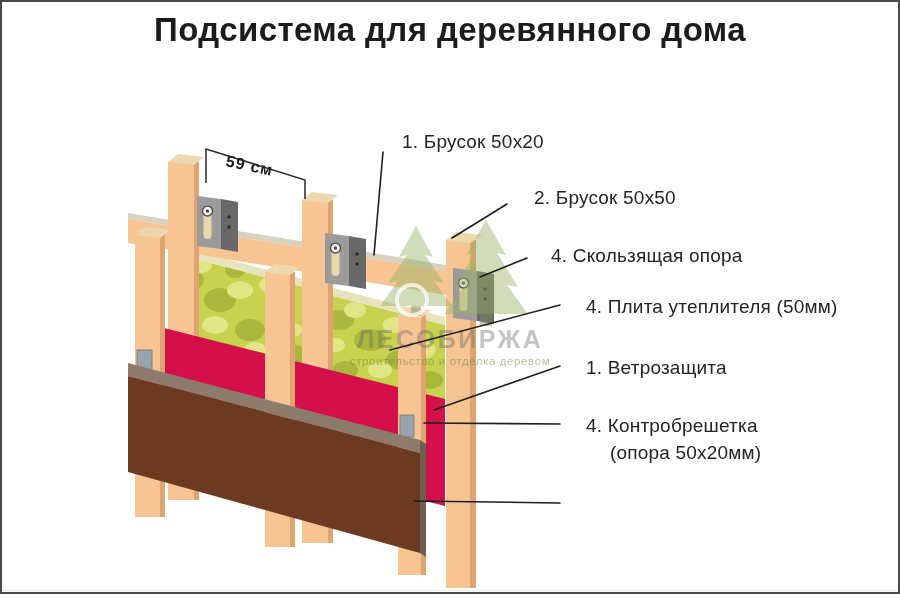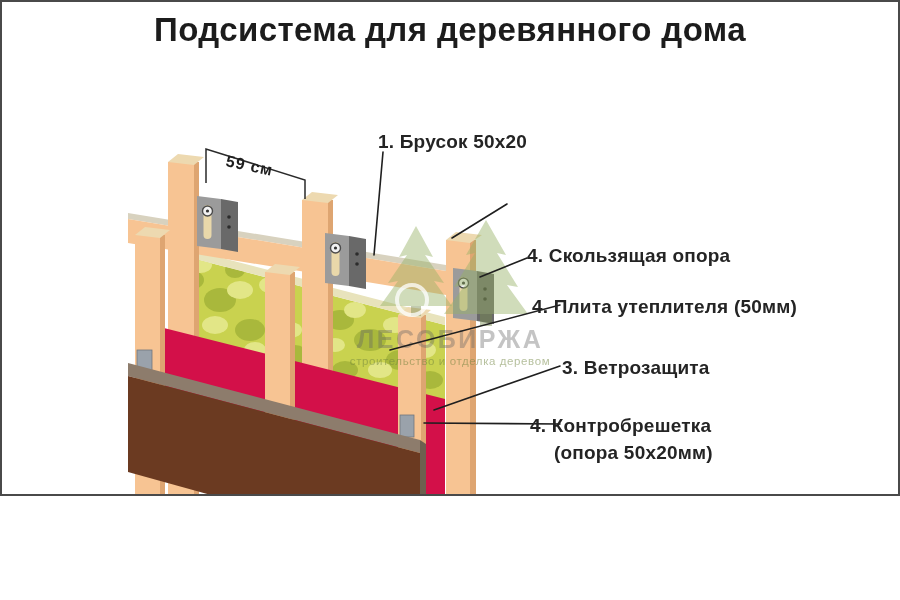--- a/index.html
+++ b/index.html
@@ -1,23 +1,23 @@
 <!DOCTYPE html>
 <html><head>
 <meta charset="utf-8">
 <style>
   html,body{margin:0;padding:0;background:#fff;}
-  #stage{position:relative;width:900px;height:496px;background:#ffffff;overflow:hidden;
+  #stage{position:relative;width:900px;height:594px;background:#ffffff;overflow:hidden;
          font-family:"Liberation Sans",sans-serif;}
   .frame{position:absolute;inset:0;border:2px solid #4A4A4A;pointer-events:none;}
   .hairline{position:absolute;left:2px;right:2px;top:590px;height:1px;background:#ededed;}
   .title{position:absolute;top:10px;left:0;right:0;text-align:center;
          font-weight:800;font-size:33px;line-height:1.2;color:#1C1C1C;letter-spacing:.4px;}
-  .callout{position:absolute;font-weight:700;font-size:19px;line-height:27px;color:#242424;
-           letter-spacing:.2px;white-space:nowrap;}
+  .callout{position:absolute;font-weight:400;font-size:19px;line-height:27px;color:#242424;
+           letter-spacing:.2px;white-space:nowrap;margin-left:24px;}
   .indent{padding-left:24px;}
   svg{position:absolute;left:0;top:0;}.ws{fill:#DEA571}.wt{fill:#EDD9B0}.bt{fill:#D8D2BF}
   .bkf{fill:#9B9B9B}.bks{fill:#696969}.slot{fill:#E9D8AA}
   .blobd{fill:#A9B83C}.blobl{fill:#E2E687}.intop{fill:#E8E3BC}
   .clipm{fill:#9AA2AB;stroke:#70767E;stroke-width:.8}
   .ldr{stroke:#1F1F1F;stroke-width:1.6;fill:none;stroke-linecap:round}
   .dim{stroke:#2A2A2A;stroke-width:1.5;fill:none}
   .dimtext{font:700 16px "Liberation Sans",sans-serif;fill:#1F1F1F;letter-spacing:1px;}
   .wmg{fill:rgba(151,177,102,0.45)}
   .wmtrunk{fill:rgba(120,140,80,0.45)}
@@ -187,29 +187,32 @@
       <line x1="560" y1="305" x2="390" y2="350"></line>
       <line x1="560" y1="366" x2="434" y2="410"></line>
       <line x1="560" y1="424" x2="424" y2="423"></line>
       <line x1="560" y1="503" x2="414" y2="501"></line>
     </g>
   </svg>
 
   <div class="callout" style="left:378px;top:128px">
     <span>1. Брусок 50x20</span>
   </div>
+  <div class="callout" style="left:510px;top:184px">
+    <span>2. Брусок 50x50</span>
+  </div>
   <div class="callout" style="left:527px;top:242px">
     <span>4. Скользящая опора</span>
   </div>
-  <div class="callout" style="left:532px;top:293px">
+  <div class="callout" style="left:562px;top:293px">
     <span>4. Плита утеплителя (50мм)</span>
   </div>
   <div class="callout" style="left:562px;top:354px">
-    <span>3. Ветрозащита</span>
-  </div>
-  <div class="callout" style="left:530px;top:412px">
+    <span>1. Ветрозащита</span>
+  </div>
+  <div class="callout" style="left:562px;top:412px">
     <span>4. Контробрешетка</span><br>
     <span class="indent">(опора 50x20мм)</span>
   </div>
 
   <div class="hairline"></div>
   <div class="frame"></div>
 </div>
 
 </body></html>

